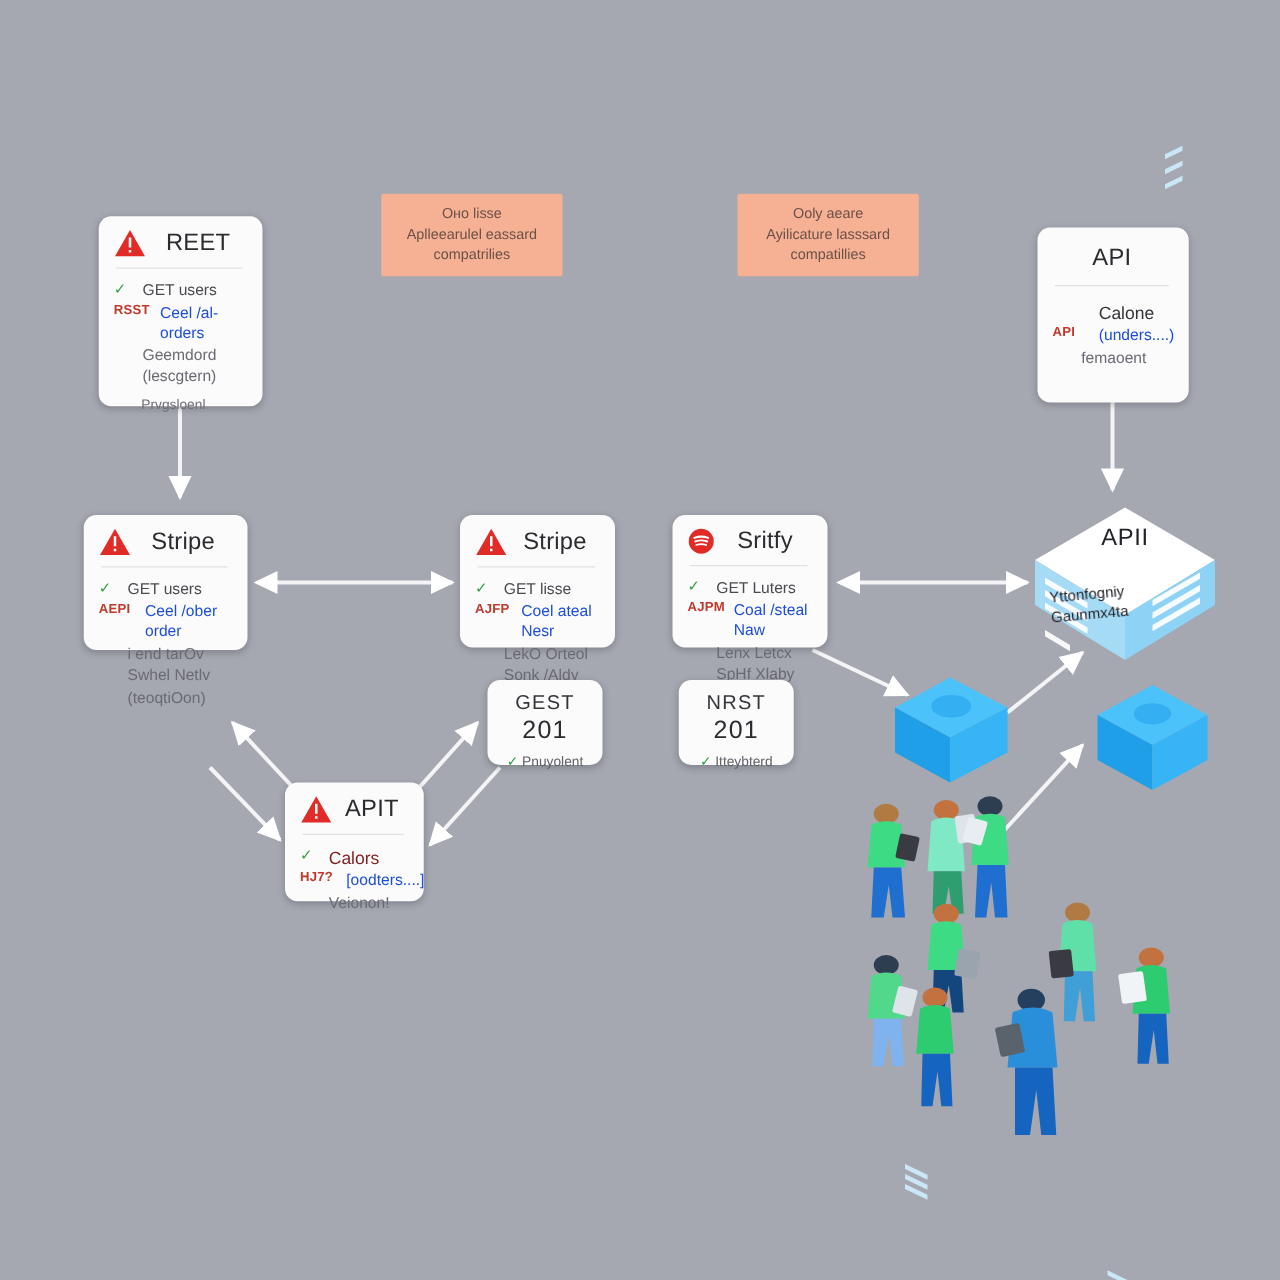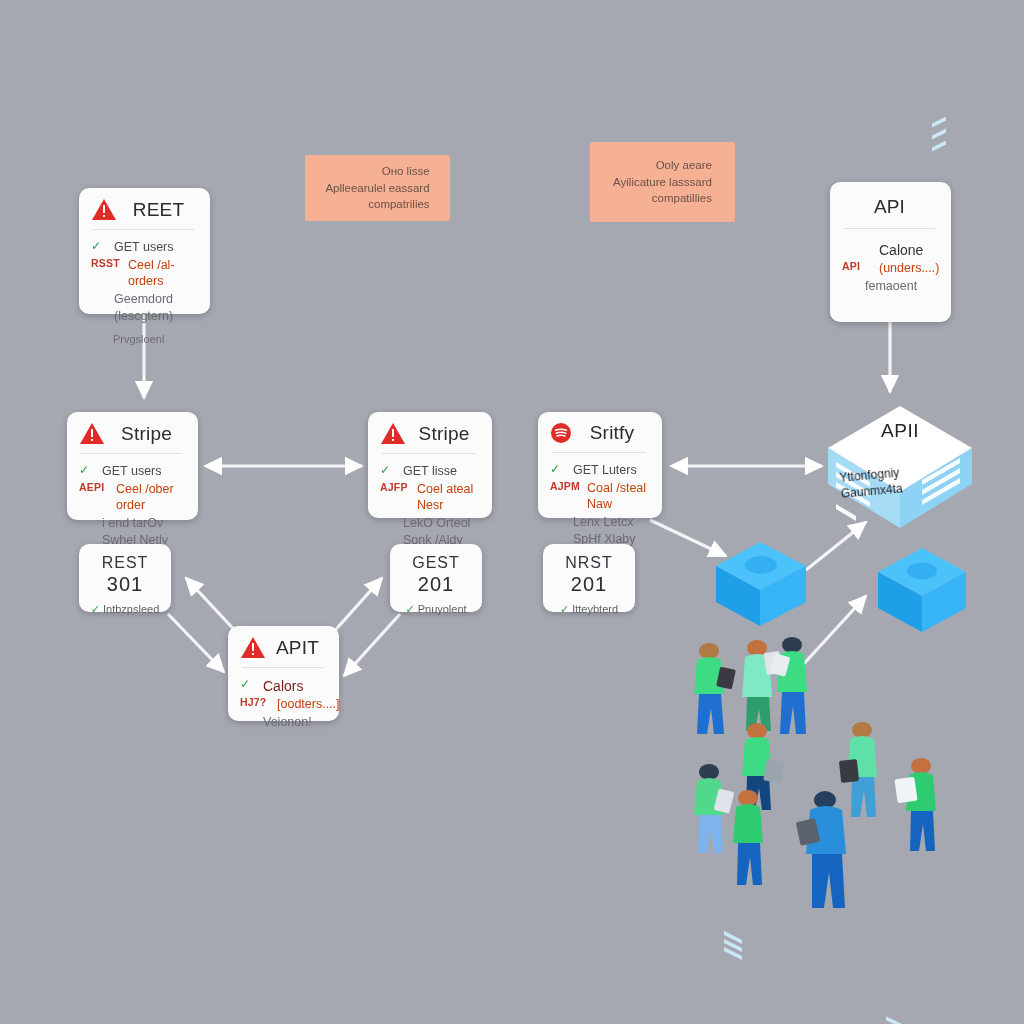--- a/index.html
+++ b/index.html
@@ -34,39 +34,39 @@
   .tri{
     width:26px;height:23px;position:relative;flex:none;
   }
   .tri svg{display:block;}
   .circ{width:22px;height:22px;flex:none;}
 
   .rows{font-size:12.5px;line-height:1.32;color:#4a4a50;}
   .row{display:flex;align-items:flex-start;gap:7px;margin-bottom:1px;}
   .tick{color:#2f9e44;font-size:12px;line-height:1.25;flex:none;width:16px;}
   .tag{color:#c0392b;font-size:10.5px;font-weight:bold;flex:none;width:30px;letter-spacing:.2px;}
-  .blur{color:#c2410c;filter:blur(.35px);}
+  .blur{color:#1d4ed8;filter:blur(.35px);}
   .blur2{color:#6a6a72;filter:blur(.5px);}
   .foot{font-size:11px;color:#6e6e76;margin-top:8px;filter:blur(.4px);padding-left:22px;}
 
   
   .mini{
     position:absolute;background:#fbfbfb;border-radius:10px;
     box-shadow:0 2px 6px rgba(40,40,50,.28);
     text-align:center;padding:10px 8px 9px 8px;box-sizing:border-box;z-index:5;
   }
   .mini .m1{font-size:16px;color:#35353b;letter-spacing:1px;line-height:1.15;}
   .mini .m2{font-size:20px;color:#2b2b30;letter-spacing:1px;line-height:1.2;}
   .mini .m3{font-size:11px;color:#5f5f68;margin-top:7px;filter:blur(.4px);}
   .mini .m3 b{color:#2f9e44;font-weight:normal;}
 
   
   .banner{
     position:absolute;background:#f6b094;border-radius:2px;
-    display:flex;align-items:center;justify-content:center;text-align:right;
+    display:flex;align-items:center;justify-content:center;text-align:center;
     font-size:11.5px;line-height:1.45;color:#6b5048;padding:8px 10px;
     box-sizing:border-box;filter:blur(.3px);z-index:5;
   }
 
   
   .apiblock{position:absolute;z-index:4;}
   .apiblock .lbl{
     position:absolute;left:0;right:0;top:20px;text-align:center;
     font-size:19px;color:#23232a;letter-spacing:.5px;
   }
@@ -209,29 +209,29 @@
     </g>
   </svg>
 
   <div class="banner" style="left:305px;top:155px;width:145px;height:66px;">
     <div>
       <div>Oнo lisse</div>
       <div>Aplleearulel eassard</div>
       <div>compatrilies</div>
     </div>
   </div>
-  <div class="banner" style="left:590px;top:142px;width:145px;height:80px;">
+  <div class="banner" style="left:590px;top:155px;width:145px;height:66px;">
     <div>
       <div>Ooly aeare</div>
       <div>Ayilicature lasssard</div>
       <div>compatillies</div>
     </div>
   </div>
 
-  <div class="card" style="left:79px;top:188px;width:131px;height:126px;">
+  <div class="card" style="left:79px;top:173px;width:131px;height:152px;">
     <div class="card-head">
       <span class="tri">
         <svg viewBox="0 0 26 23">
             <path d="M13 1 L25 22 L1 22 Z" fill="#e02b27"></path>
         <rect x="12" y="7" width="2" height="8" fill="#fff"></rect>
             <rect x="12" y="17" width="2" height="2" fill="#fff"></rect>
           </svg>
       </span>
       <span class="card-title">REET</span>
     </div>
@@ -380,25 +380,20 @@
           <span class="tag">API</span>
           <span class="blur">(unders....)</span>
         </div>
       <div class="row">
           <span class="tick"></span>
           <span class="blur2">femaoent</span>
         </div>
     </div>
   </div>
 
-  <div class="mini" style="left:79px;top:544px;width:92px;height:68px;">
-    <div class="m1">REST</div>
-    <div class="m2">301</div>
-    <div class="m3"><b>✓</b> <span>Intbzpsleed</span></div>
-  </div>
   <div class="mini" style="left:390px;top:544px;width:92px;height:68px;">
     <div class="m1">GEST</div>
     <div class="m2">201</div>
     <div class="m3"><b>✓</b> <span>Pnuyolent</span></div>
   </div>
   <div class="mini" style="left:543px;top:544px;width:92px;height:68px;">
     <div class="m1">NRST</div>
     <div class="m2">201</div>
     <div class="m3"><b>✓</b> <span>Itteybterd</span></div>
   </div>

